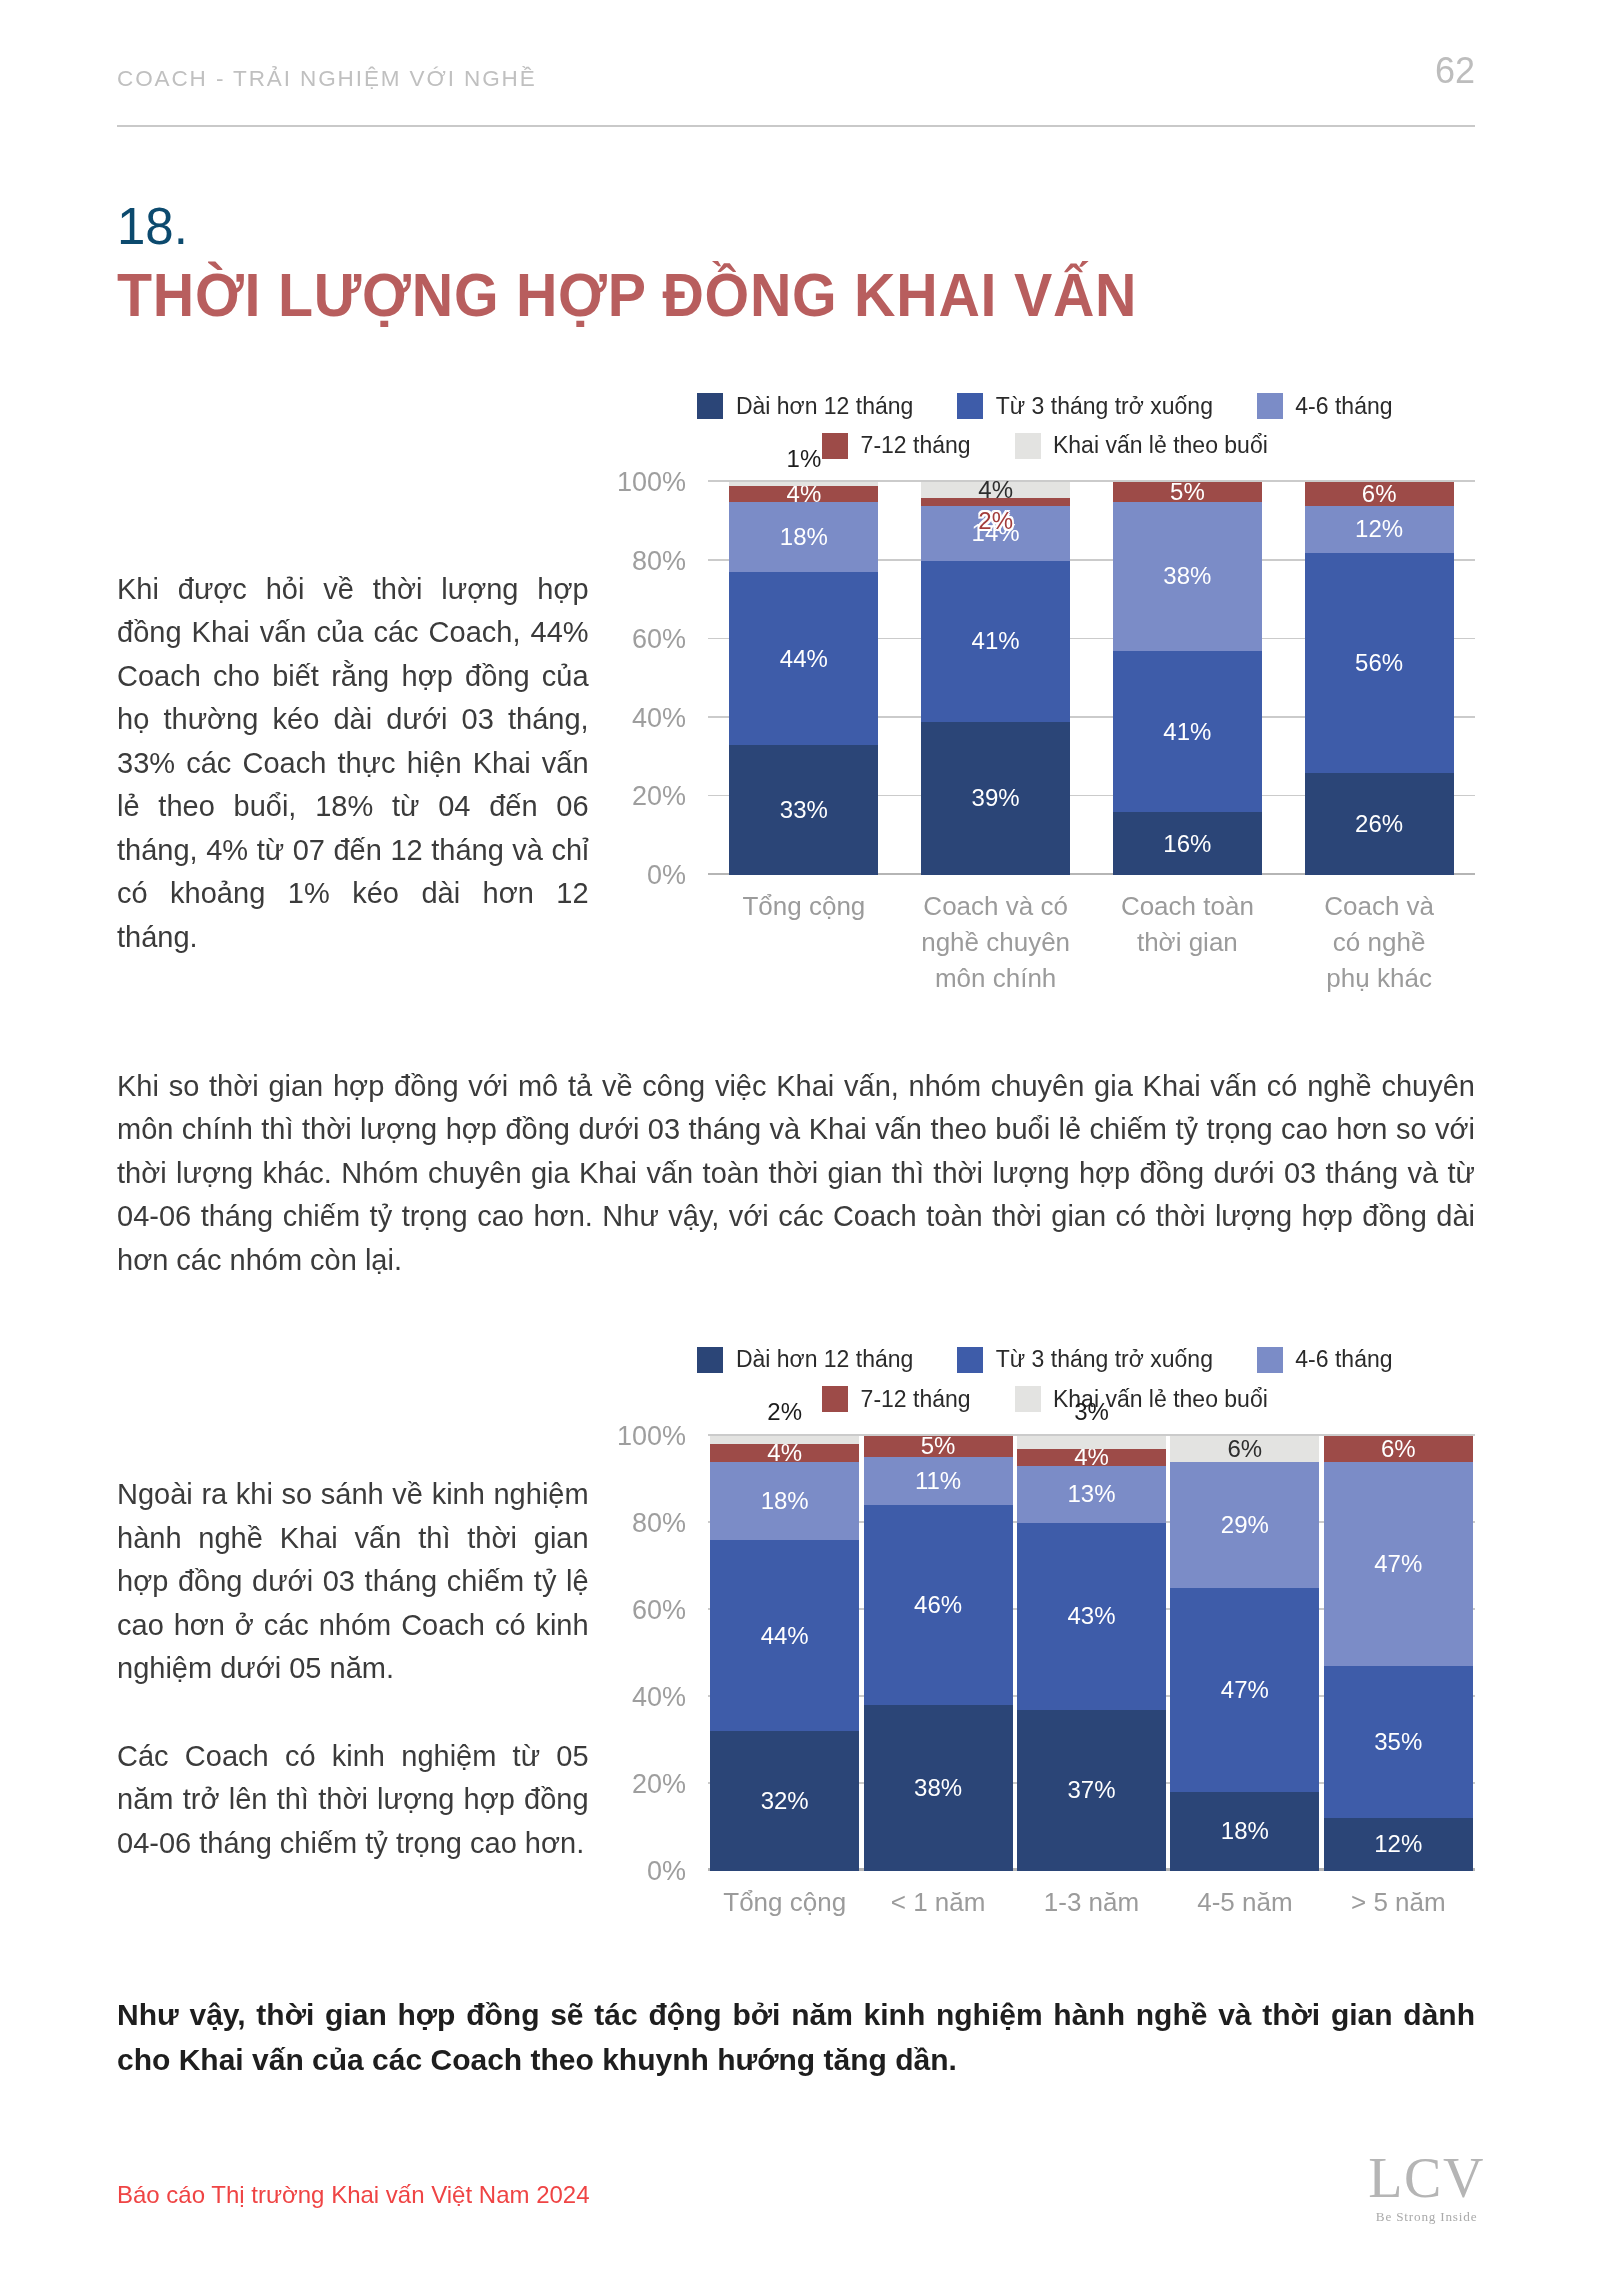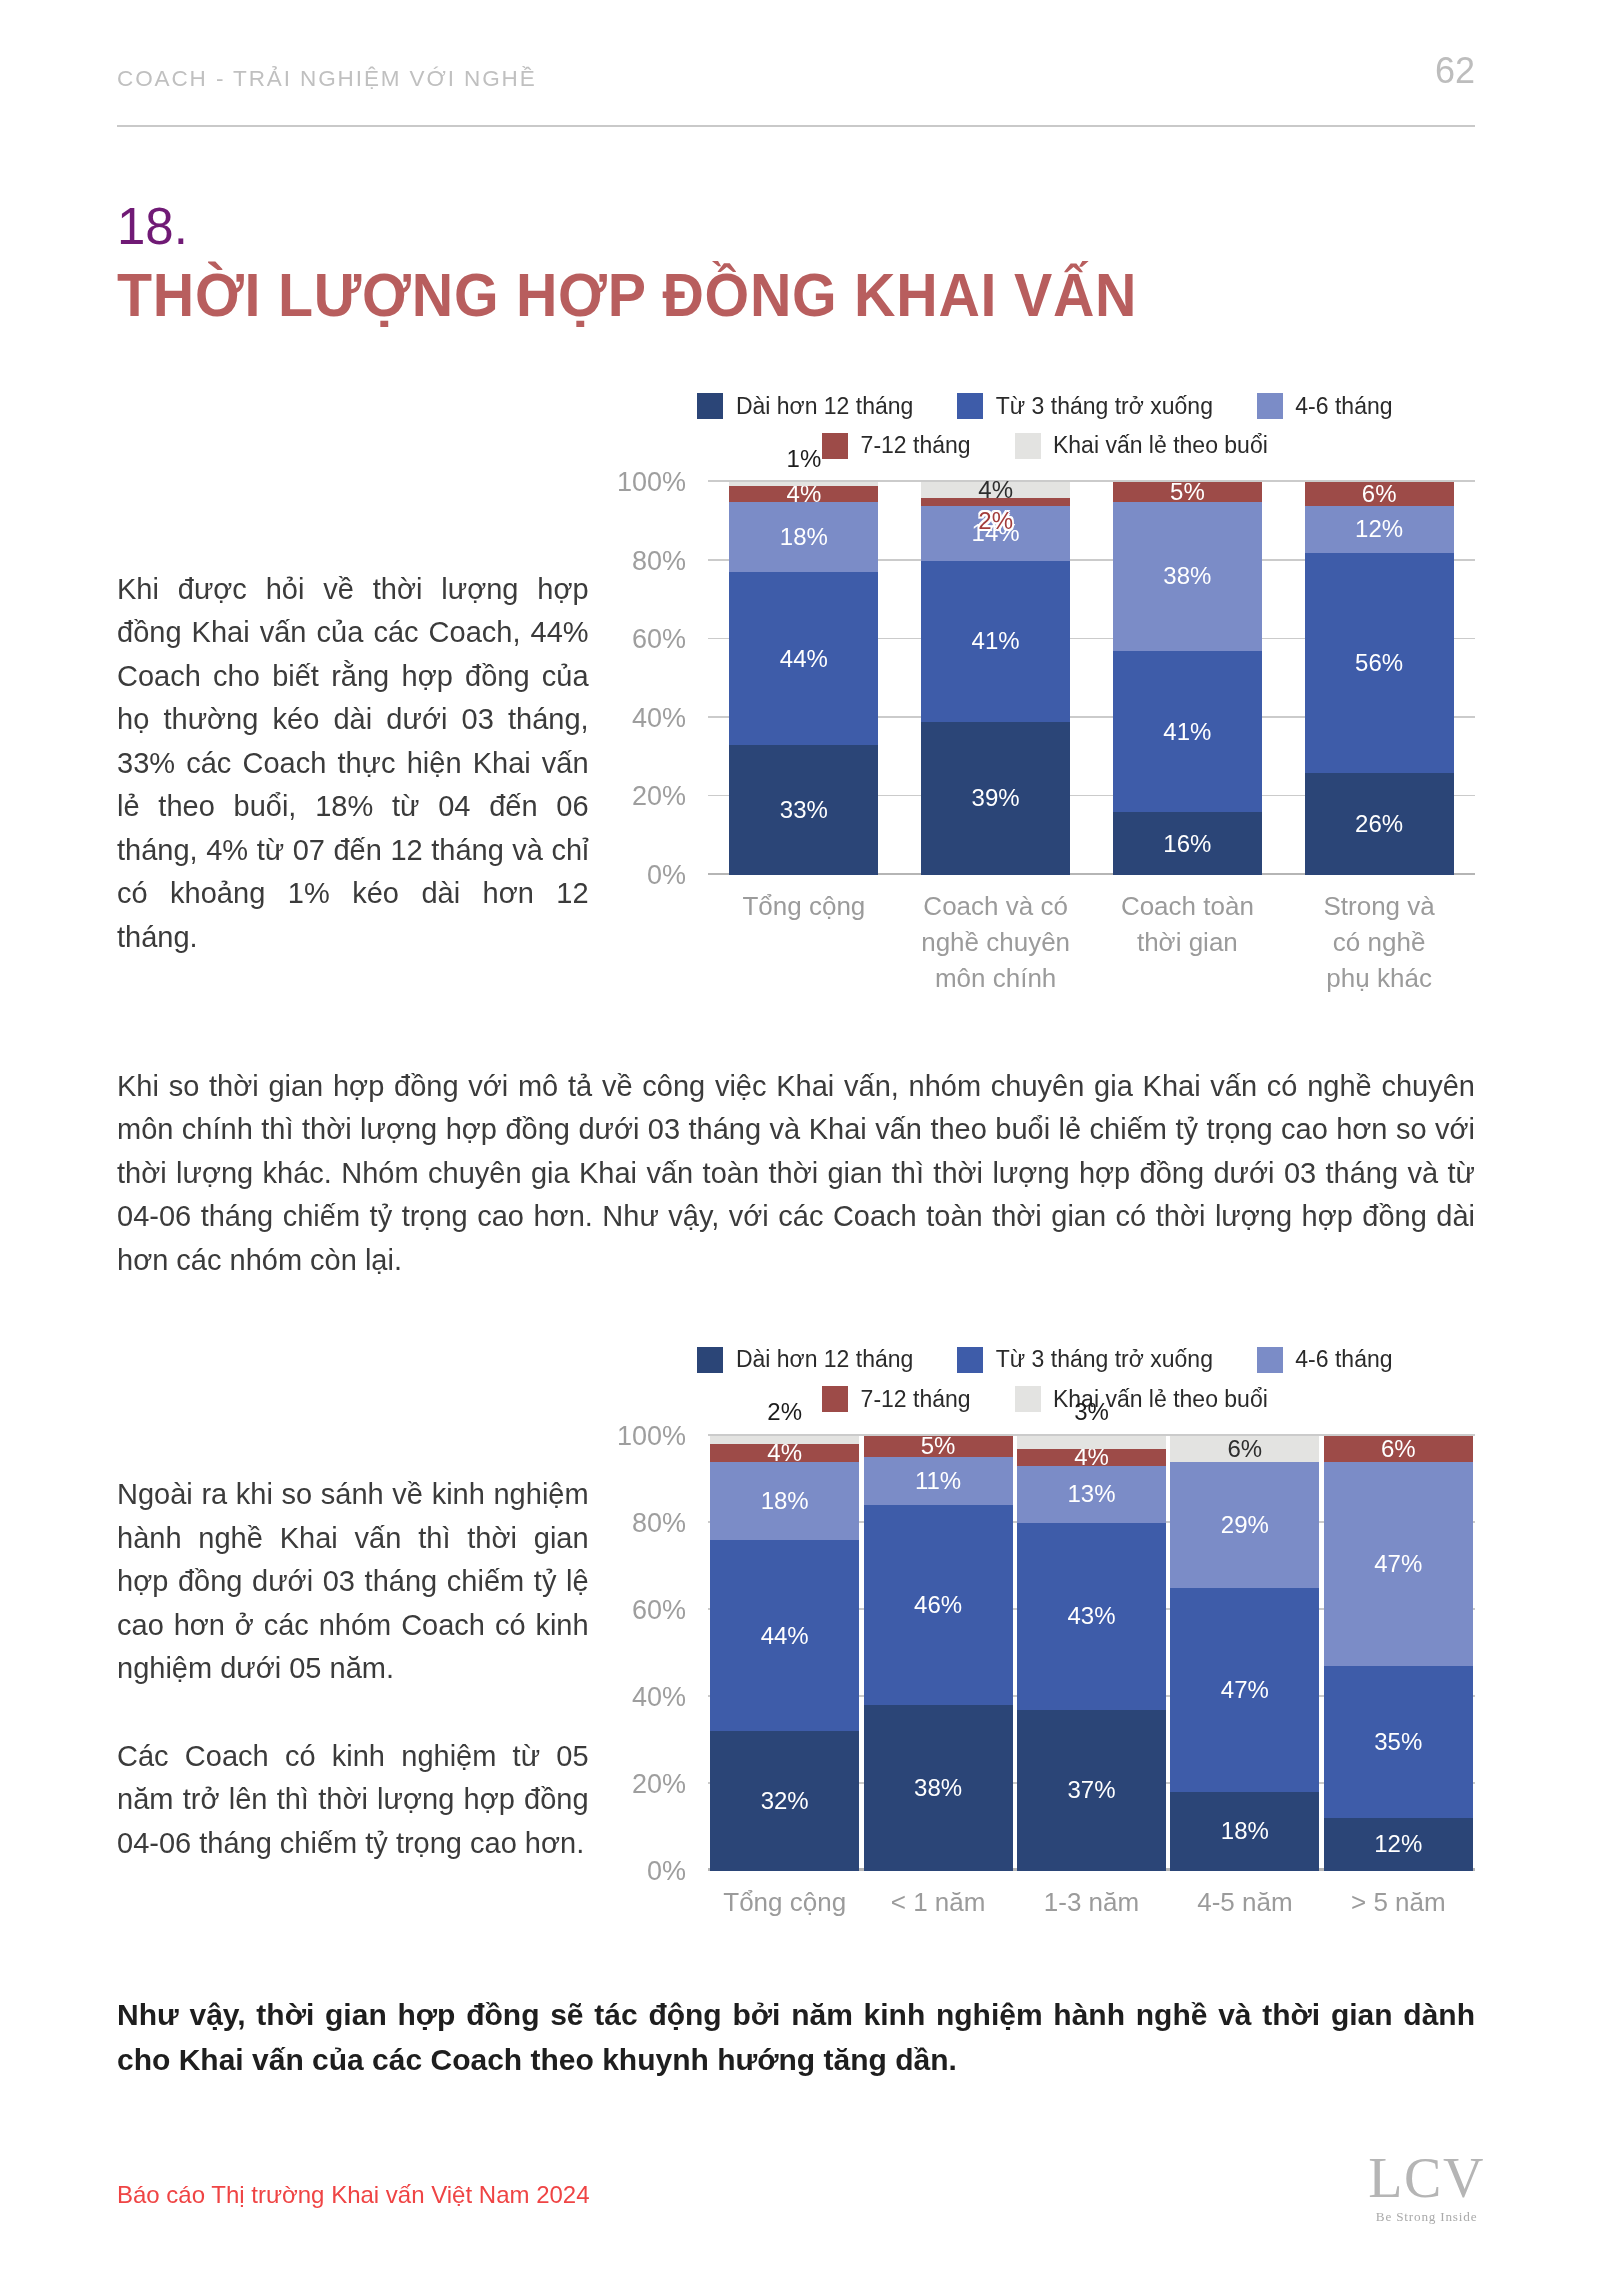--- a/index.html
+++ b/index.html
@@ -7,21 +7,21 @@
         font-family:"Liberation Sans", sans-serif;}
   .content{padding:0 117px;}
 
   
   .header{display:flex;justify-content:space-between;align-items:flex-end;padding-top:50px;}
   .header-left{font-size:22.5px;color:#c0c0c0;letter-spacing:1.9px;}
   .page-num{font-size:36px;color:#bdbdbd;}
   .divider{margin-top:33px;height:2.3px;background:#c9c9c9;}
 
   
-  .section-num{margin-top:72px;font-size:51px;color:#701a75;line-height:1.1;}
+  .section-num{margin-top:72px;font-size:51px;color:#0c4a6e;line-height:1.1;}
   .page-title{margin-top:6.2px;font-size:61px;font-weight:bold;color:#b85e5e;line-height:1.1;}
   .page-title .stretch{display:inline-block;transform:scaleX(.94);transform-origin:left;white-space:nowrap;letter-spacing:0.8px;}
 
   
   .row{display:flex;margin-top:64px;}
   .text-col{flex:0 0 498px;width:498px;box-sizing:border-box;padding-right:26.4px;}
   .chart-col{flex:1;min-width:0;}
   .row1 .text-col{padding-top:146px;}
   .row2 .text-col{padding-top:98px;}
   .body-text{font-size:29px;line-height:1.5;color:#3b3b3b;text-align:justify;}
@@ -200,21 +200,21 @@
               </div>
           </div>
           <div class="xlabels">
             <div class="xlabels-inner">
                 <div class="xlabel">Tổng cộng</div>
                 <div class="xlabel">Coach và có
 nghề chuyên
 môn chính</div>
                 <div class="xlabel">Coach toàn
 thời gian</div>
-                <div class="xlabel">Strong và
+                <div class="xlabel">Coach và
 có nghề
 phụ khác</div>
               </div>
           </div>
         </div>
       </div>
     </div>
 
     <p class="body-text mid-para">Khi so thời gian hợp đồng với mô tả về công việc Khai vấn, nhóm chuyên gia Khai vấn có nghề chuyên môn chính thì thời lượng hợp đồng dưới 03 tháng và Khai vấn theo buổi lẻ chiếm tỷ trọng cao hơn so với thời lượng khác. Nhóm chuyên gia Khai vấn toàn thời gian thì thời lượng hợp đồng dưới 03 tháng và từ 04-06 tháng chiếm tỷ trọng cao hơn. Như vậy, với các Coach toàn thời gian có thời lượng hợp đồng dài hơn các nhóm còn lại.</p>
 

